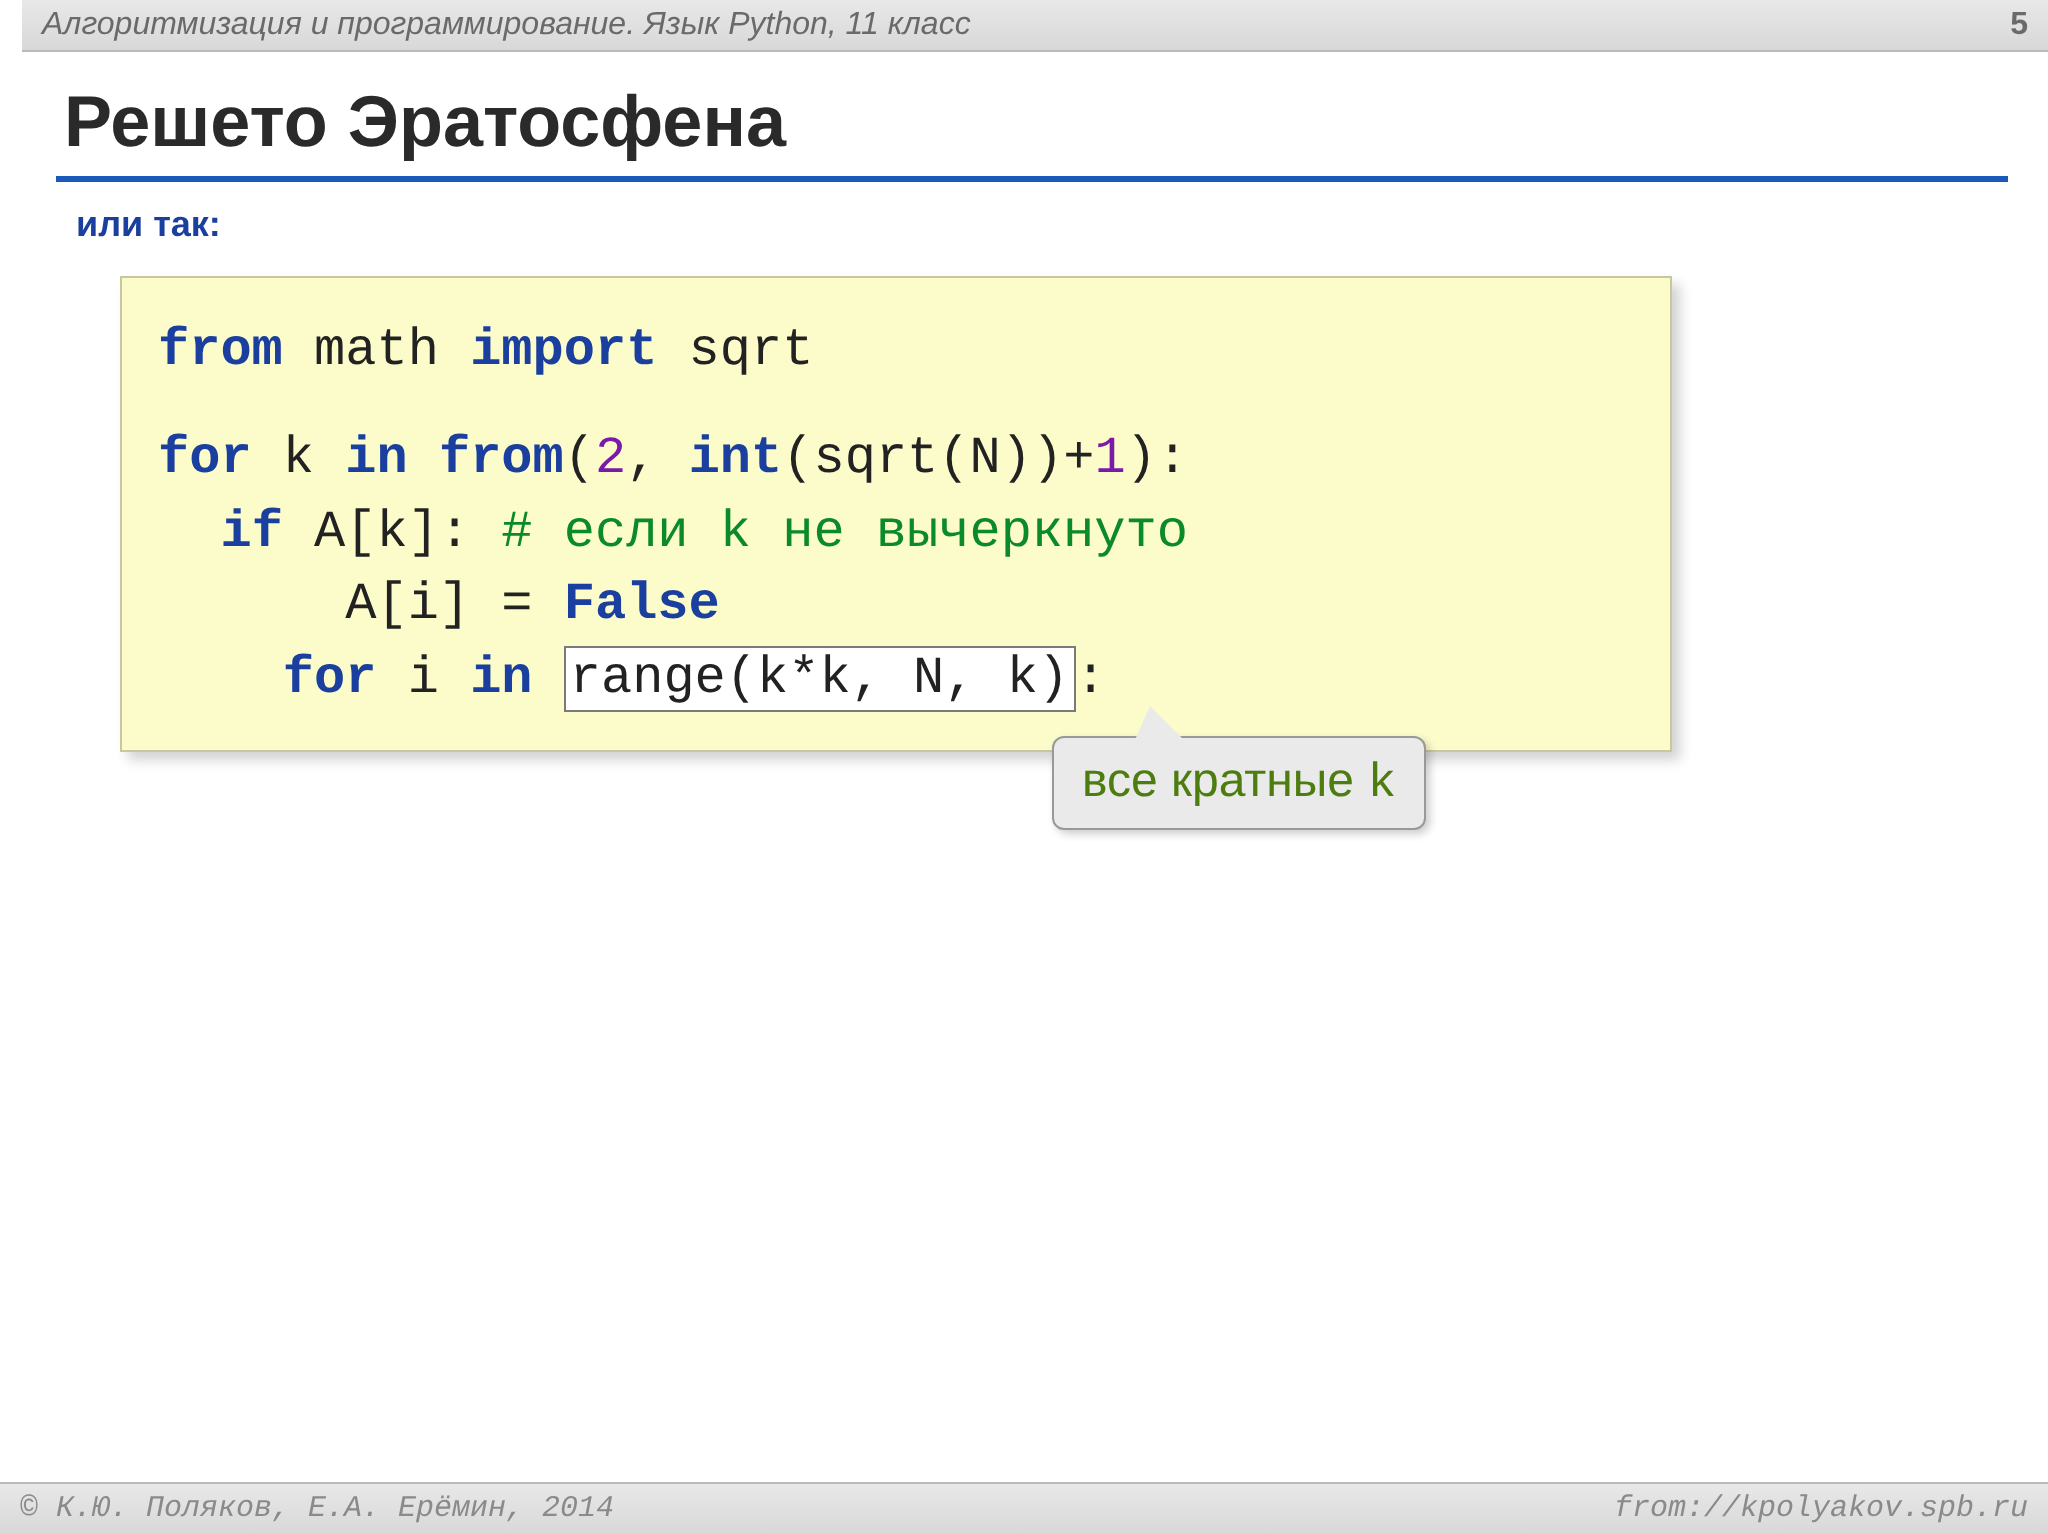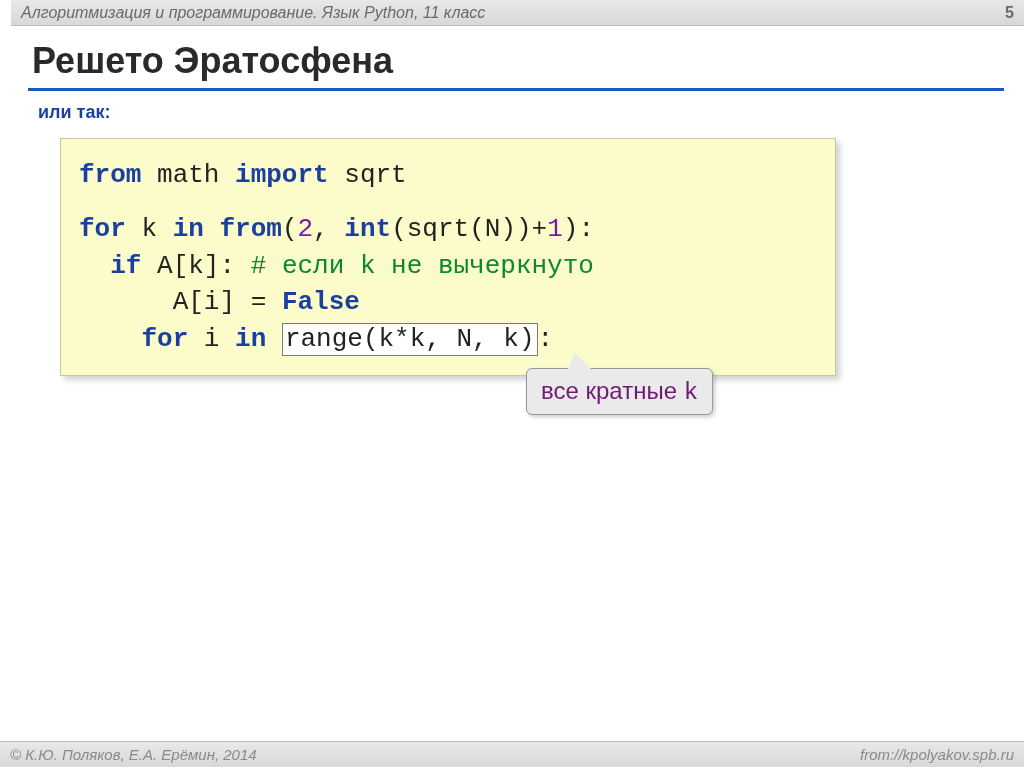--- a/index.html
+++ b/index.html
@@ -39,21 +39,21 @@
   .comment { color: #0a8a28; }
   .hl {
     border: 1px solid #7a7a7a; background: #fff;
     padding: 0 2px;
     display: inline-block;
     line-height: 1.2;
   }
   .callout {
     position: absolute; top: 368px; left: 526px;
     background: #eaeaea; border: 1px solid #999; border-radius: 6px;
-    padding: 8px 14px; font-size: 24px; color: #701a75;
+    padding: 8px 14px; font-size: 24px; color: #4d7c0f;
     font-family: Arial, Helvetica, sans-serif;
     box-shadow: 2px 2px 4px rgba(0,0,0,0.2);
   }
   .callout .mono { font-family: "Courier New", monospace; }
   .callout::before {
     content: "";
     position: absolute; top: -16px; left: 40px;
     width: 0; height: 0;
     border-left: 8px solid transparent;
     border-right: 18px solid transparent;
@@ -66,21 +66,21 @@
     border-left: 9px solid transparent;
     border-right: 19px solid transparent;
     border-bottom: 19px solid #999;
     z-index: -1;
   }
   .footer {
     position: absolute; bottom: 0; left: 0; right: 0; height: 26px;
     background: linear-gradient(#e8e8e8, #d8d8d8);
     border-top: 1px solid #bbb;
     display: flex; align-items: center; justify-content: space-between;
-    padding: 0 10px; font-style: italic; font-size: 15px; color: #8a8a8a;
+    padding: 0 10px; font-style: italic; font-size: 15px; color: #8a8a8a; font-family: Liberation Mono, monospace;
   }
 </style>
 </head>
 <body>
 
 <div class="slide">
 
   <div class="topbar">
     <span>Алгоритмизация и программирование. Язык Python, 11 класс</span>
     <span class="pagen">5</span>

